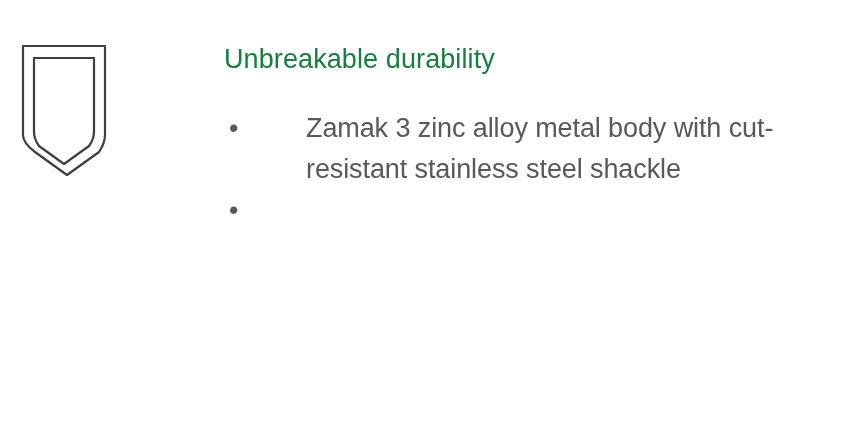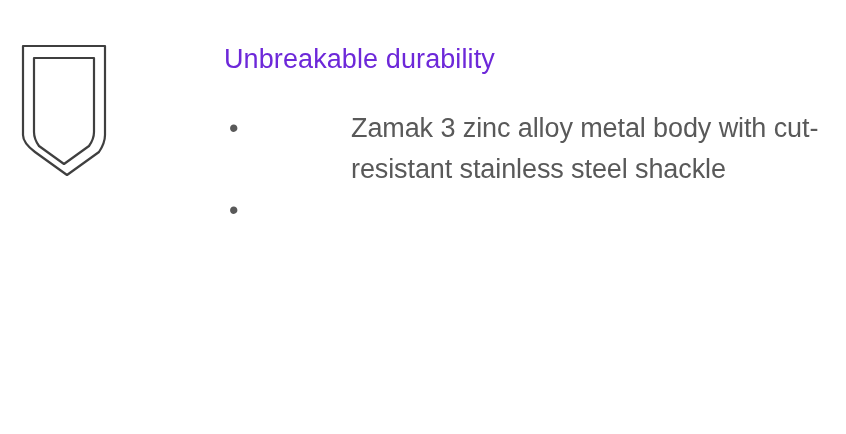--- a/index.html
+++ b/index.html
@@ -39,21 +39,21 @@
   #text-block {
     position: absolute;
     left: 224px;
     top: 40px;
     width: 600px;
   }
 
   #heading {
     font-size: 27px;
     line-height: 38px;
-    color: #6d28d9;
+    color: #15803d;
     font-weight: 400;
     letter-spacing: 0.1px;
     white-space: nowrap;
     margin: 0;
     padding: 0;
   }
 
   #bullet-list {
     list-style: none;
     margin: 0;
@@ -78,21 +78,20 @@
     top: 0;
     width: 14px;
     font-size: 27px;
     line-height: 41px;
     color: #595959;
     text-align: left;
   }
 
   .bullet-text {
     display: block;
-    margin-left: 45px;
   }
 </style>
 </head>
 <body>
 
 <div id="slide">
 
   <div id="icon-block">
     <svg viewBox="0 0 96 138" xmlns="http://www.w3.org/2000/svg" aria-hidden="true">
 

